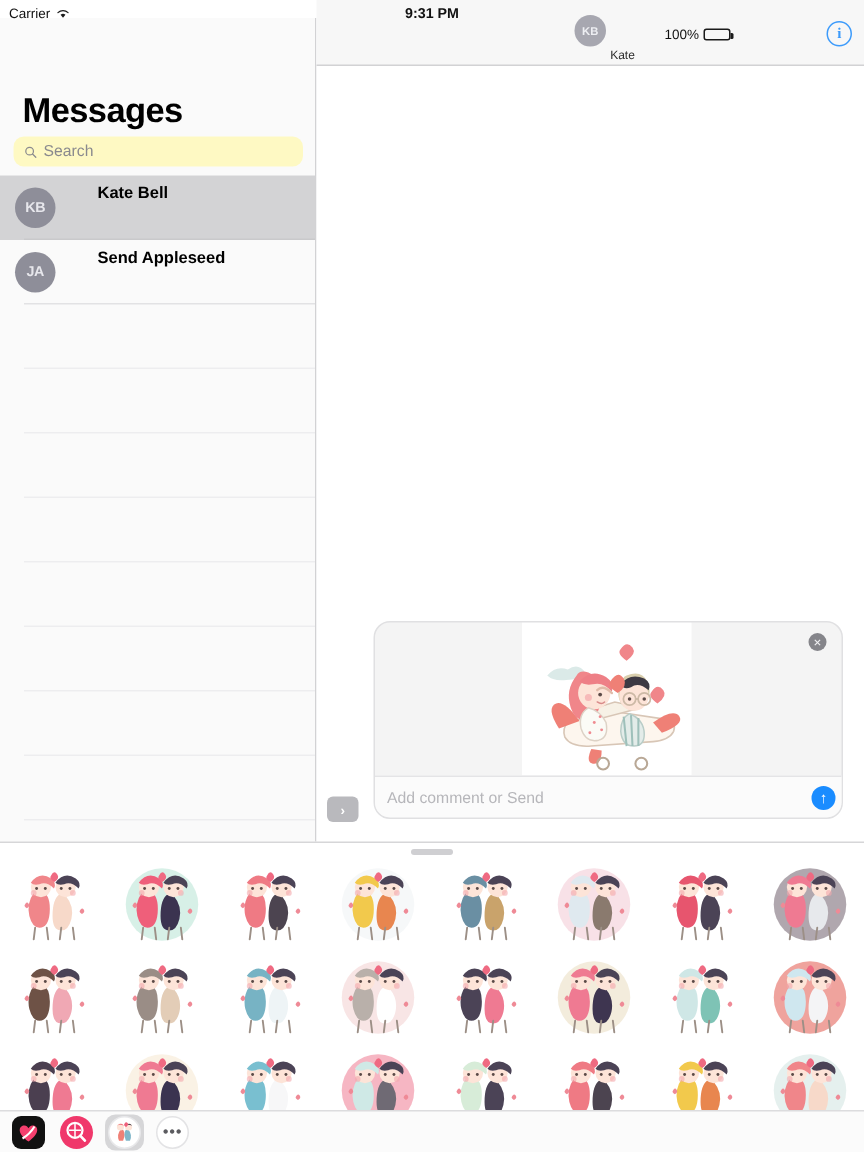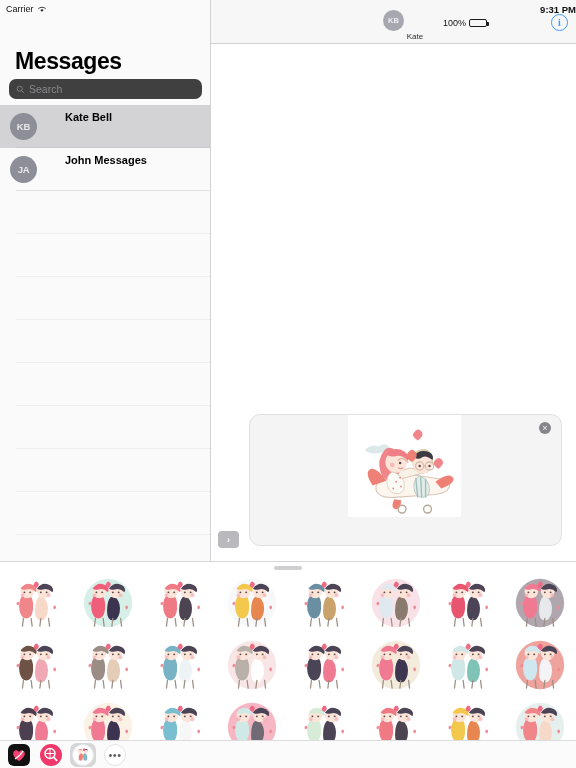--- a/index.html
+++ b/index.html
@@ -11,45 +11,45 @@
   }
   #app { position: relative; width: 576px; height: 768px; }
 
   
   .statusbar {
     position: absolute; top: 0; left: 0; width: 493px; height: 18px;
     display: flex; align-items: center;
     font-size: 9px; color: #111; z-index: 40;
   }
   .sb-left { position: absolute; left: 6px; display: flex; align-items: center; gap: 3px; }
-  .sb-center { position: absolute; left: 0; width: 576px; text-align: right; font-weight: 600; font-size: 9.5px; }
+  .sb-center { position: absolute; left: 0; width: 576px; text-align: center; font-weight: 600; font-size: 9.5px; }
   .sb-right { position: absolute; right: 6px; display: flex; align-items: center; gap: 3px; margin-top: 28px; }
   .batt-pct { font-size: 9px; }
   .batt {
     width: 18px; height: 8.5px; border: 1px solid #1a1a1a; border-radius: 2px;
     position: relative; padding: 1px;
   }
   .batt::after {
     content: ""; position: absolute; right: -3px; top: 2.4px;
     width: 1.6px; height: 3.4px; background: #1a1a1a; border-radius: 0 1px 1px 0;
   }
   .batt-fill { width: 100%; height: 100%; background: #1a1a1a; border-radius: 1px; }
 
   
   .sidebar {
-    position: absolute; top: 0; left: 0; width: 211px; height: 561px;
+    position: absolute; top: 12px; left: 0; width: 211px; height: 561px;
     background: #fafafa; border-right: 1px solid #d2d2d4;
   }
   .sidebar-title {
     position: absolute; top: 48px; left: 15px;
     font-size: 23px; font-weight: bold; color: #000; letter-spacing: -0.4px;
   }
   .search-field {
     position: absolute; top: 79px; left: 9px; width: 193px; height: 20px;
-    background: #404040; border-radius: 7px;
+    background: #fef9c3; border-radius: 7px;
     display: flex; align-items: center; padding: 0 7px; gap: 4px;
   }
   .search-ph { font-size: 10.5px; color: #8a8a8e; }
   .mag { width: 9px; height: 9px; flex: none; }
 
   .convlist { position: absolute; top: 105px; left: 0; width: 210px; bottom: 0; }
   .conv-row {
     position: relative; height: 43px; width: 210px;
     display: flex; align-items: center; padding-left: 10px;
   }
@@ -195,21 +195,21 @@
     </div>
 
     <div class="convlist">
       <div class="conv-row selected">
         <div class="avatar">KB</div>
         <div class="conv-name">Kate Bell</div>
         <div class="sep"></div>
       </div>
       <div class="conv-row">
         <div class="avatar">JA</div>
-        <div class="conv-name">John Messages</div>
+        <div class="conv-name">Send Appleseed</div>
         <div class="sep"></div>
       </div>
       <div id="empty-rows">
           <div class="empty-row">
             <div class="sep"></div>
           </div>
           <div class="empty-row">
             <div class="sep"></div>
           </div>
           <div class="empty-row">
@@ -288,20 +288,26 @@
             <circle cx="80" cy="50" r="4.2" fill="none" stroke="#cdb9a6" stroke-width="1.2"></circle>
             <line x1="74.2" y1="50" x2="75.8" y2="50" stroke="#cdb9a6" stroke-width="1.2"></line>
             <circle cx="70" cy="50" r="1.2" fill="#5b4a47"></circle>
             <circle cx="80" cy="50" r="1.2" fill="#5b4a47"></circle>
             <path d="M70 60 q10 4 10 14 q0 8-7 8 q-8 0-9-10 q0-9 6-12z" fill="#e3ece9" stroke="#b9cdc8" stroke-width="1"></path>
             <path d="M66 62 l2 20 M71 61 l1 21 M76 63 l0 19" stroke="#9ec0ba" stroke-width="1.4"></path>
             <path d="M57 38 q5-8 9-2 q3 5-4 10 q-8-5-5-8z" fill="#ef8076"></path>
             <path d="M58 46 q-6-6-10-2" stroke="#e0bba9" stroke-width="1.6" fill="none" stroke-linecap="round"></path>
           </svg>
         </div>
+        <div class="comment-bar">
+          <span class="comment-ph">Add comment or Send</span>
+          <div class="send-btn">
+            <span>↑</span>
+          </div>
+        </div>
       </div>
     </div>
   </div>
 
   <div class="drawer">
     <div class="grabber"></div>
     <div class="sticker-grid" id="sticker-grid">
         <div class="sticker-cell">
           <svg viewBox="0 0 60 60">
             <path d="M16 22 q-5 7-3 16 q2 8 7 8 q6 0 7-10 q1-12-5-15 q-4-2-6 1z" fill="#f0868a"></path>

